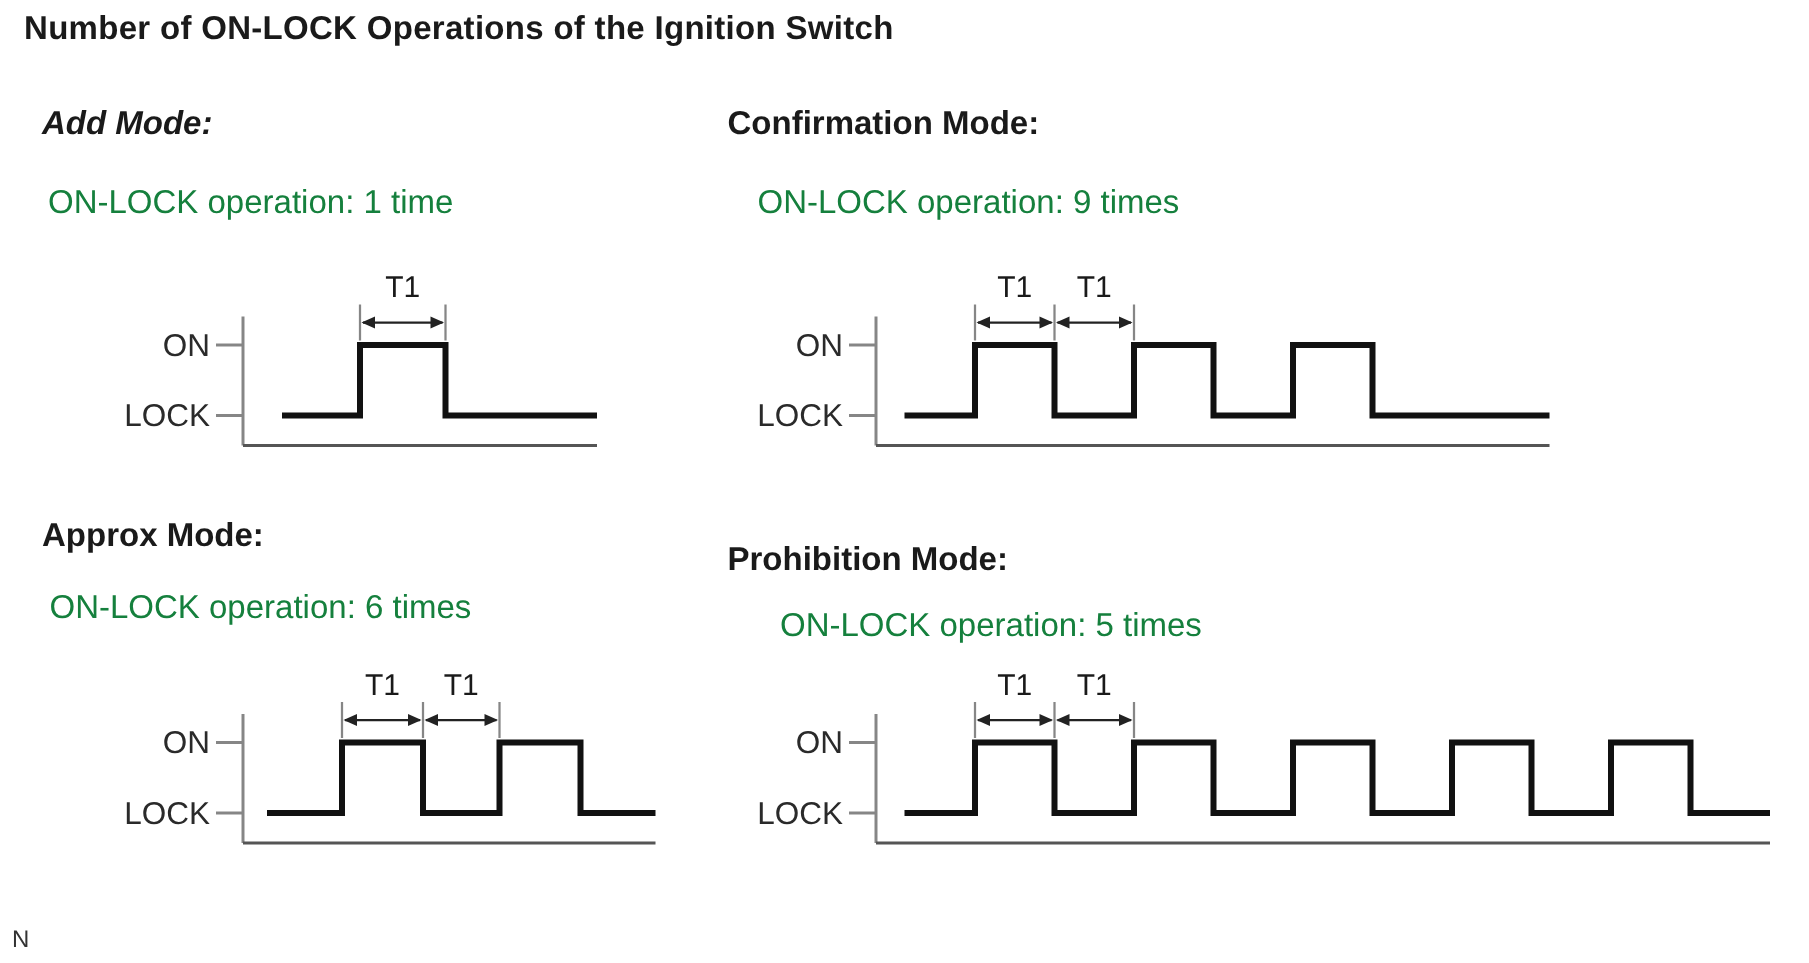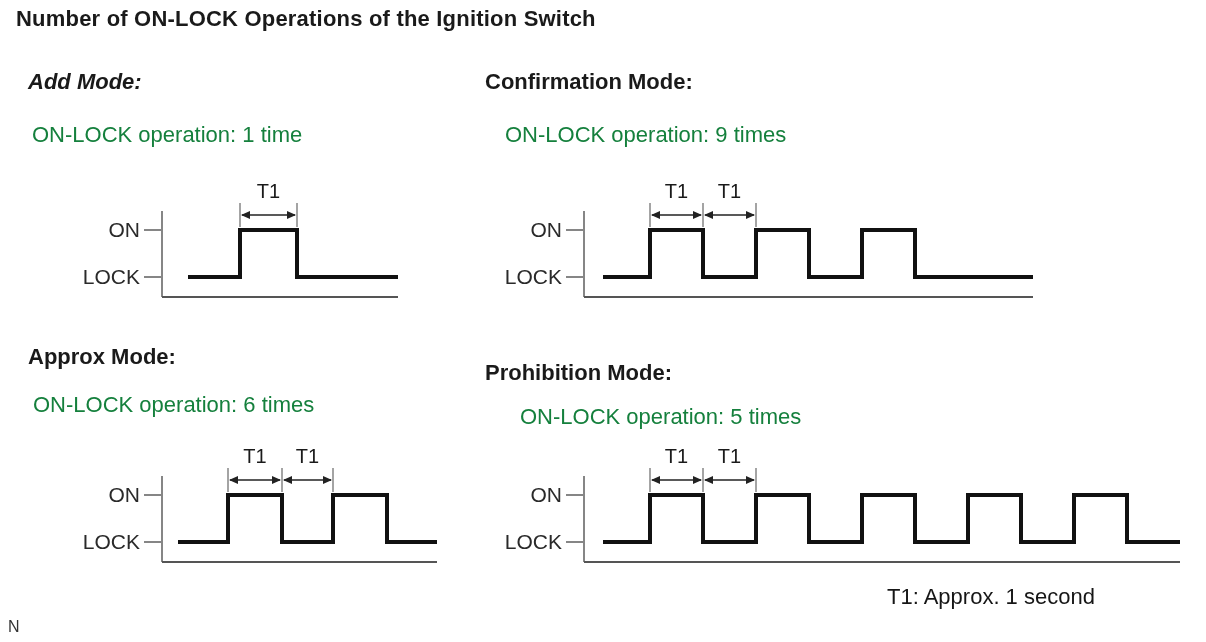--- a/index.html
+++ b/index.html
@@ -110,17 +110,16 @@
         <polygon points="151,37 160,33 160,41" fill="#222222"></polygon>
         <polygon points="202,37 193,33 193,41" fill="#222222"></polygon>
         <text x="176.5" y="20" text-anchor="middle" font-size="20" fill="#1a1a1a" font-family="Liberation Sans, sans-serif">T1</text>
         <line x1="205" y1="37" x2="254" y2="37" stroke="#222222" stroke-width="1.5"></line>
         <polygon points="204,37 213,33 213,41" fill="#222222"></polygon>
         <polygon points="255,37 246,33 246,41" fill="#222222"></polygon>
         <text x="229.5" y="20" text-anchor="middle" font-size="20" fill="#1a1a1a" font-family="Liberation Sans, sans-serif">T1</text>
       </svg>
   </section>
 
-  <div class="abs footnote" style="left:887px;top:584px;">T1: Approx. 1 second</div>
 
   <div class="abs page-marker" style="left:8px;top:618px;">N</div>
 
 </div>
 
 </body></html>

